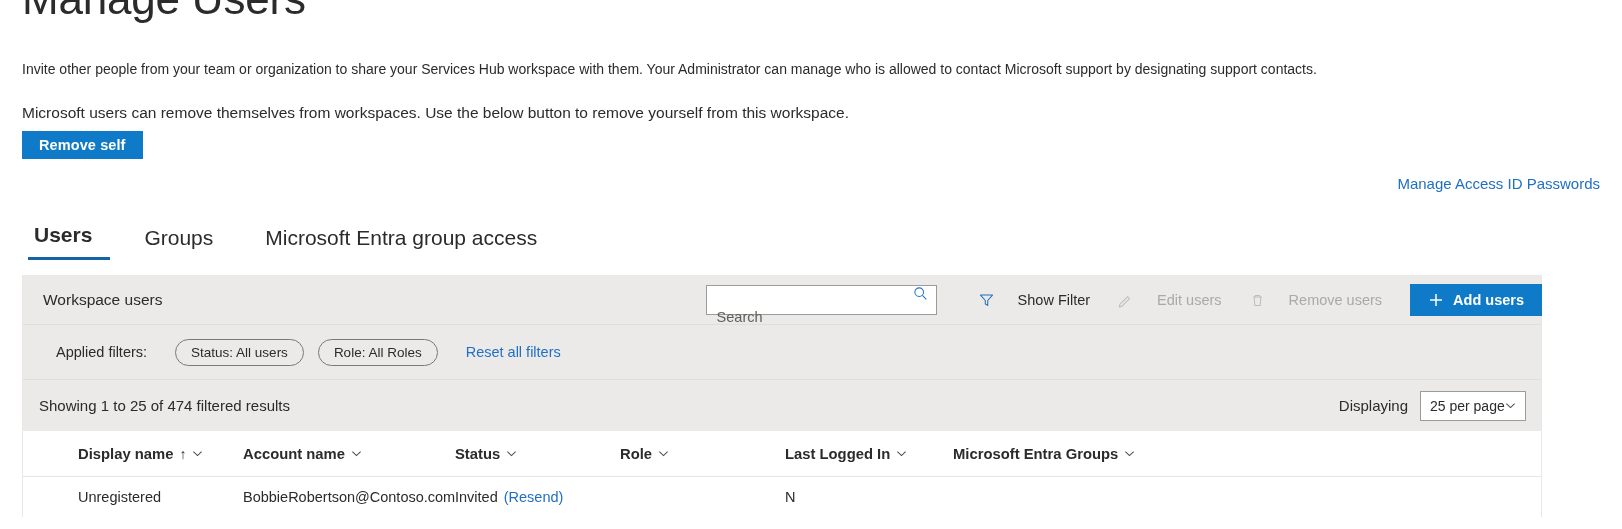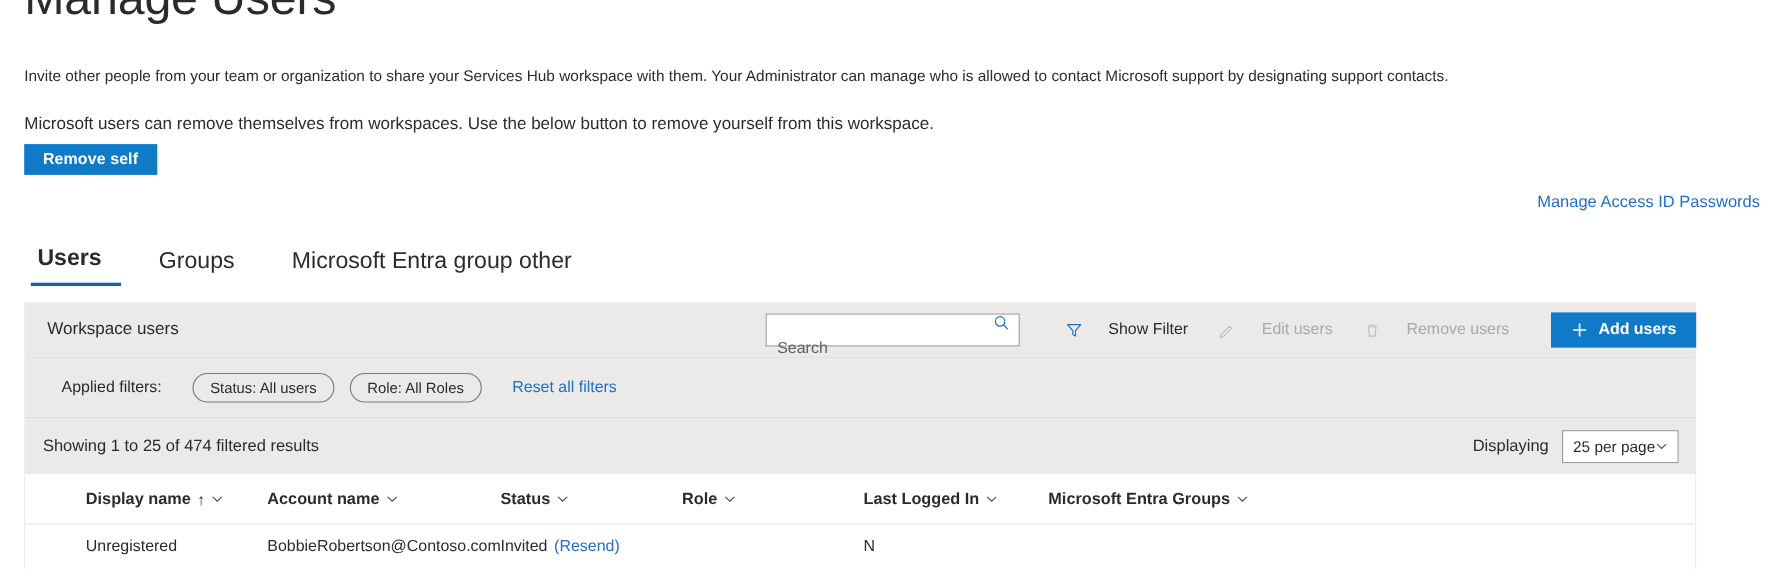--- a/index.html
+++ b/index.html
@@ -175,21 +175,21 @@
     justify-content: center;
     gap: 9px;
     background: #0f7ac8;
     color: #ffffff;
     border: none;
     font-family: "Liberation Sans", sans-serif;
     font-size: 14.5px;
     font-weight: 700;
     height: 32px;
     padding: 0 18px;
-    margin-left: 24px;
+    margin-left: 14px;
     margin-right: -1px;
     cursor: pointer;
     min-width: 130px;
     white-space: nowrap;
   }
 
   
   .filters-row {
     height: 55px;
     background: #ebeae9;
@@ -313,21 +313,21 @@
   <div class="intro-1">Invite other people from your team or organization to share your Services Hub workspace with them. Your Administrator can manage who is allowed to contact Microsoft support by designating support contacts.</div>
   <div class="intro-2">Microsoft users can remove themselves from workspaces. Use the below button to remove yourself from this workspace.</div>
 
   <button class="btn-remove-self">Remove self</button>
 
   <a class="link-manage-access">Manage Access ID Passwords</a>
 
   <div class="tabs">
     <div class="tab active">Users</div>
     <div class="tab">Groups</div>
-    <div class="tab">Microsoft Entra group other</div>
+    <div class="tab">Microsoft Entra group access</div>
   </div>
 
   <div class="panel">
 
     <div class="toolbar">
       <div class="toolbar-title">Workspace users</div>
 
       <div class="toolbar-right">
 
         <div class="search-box">

